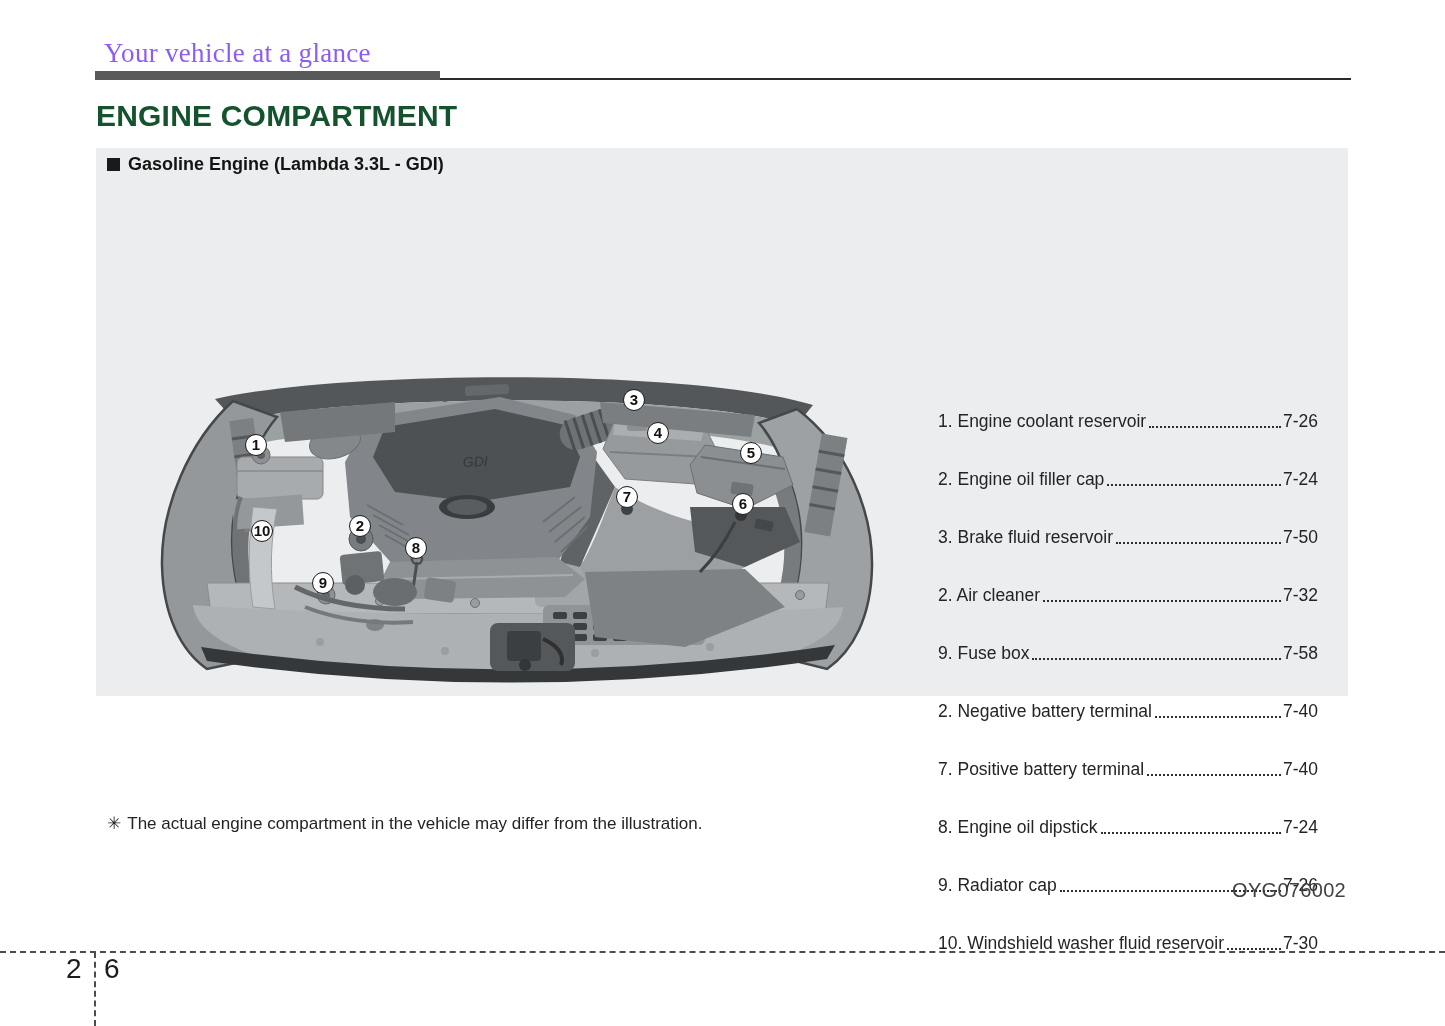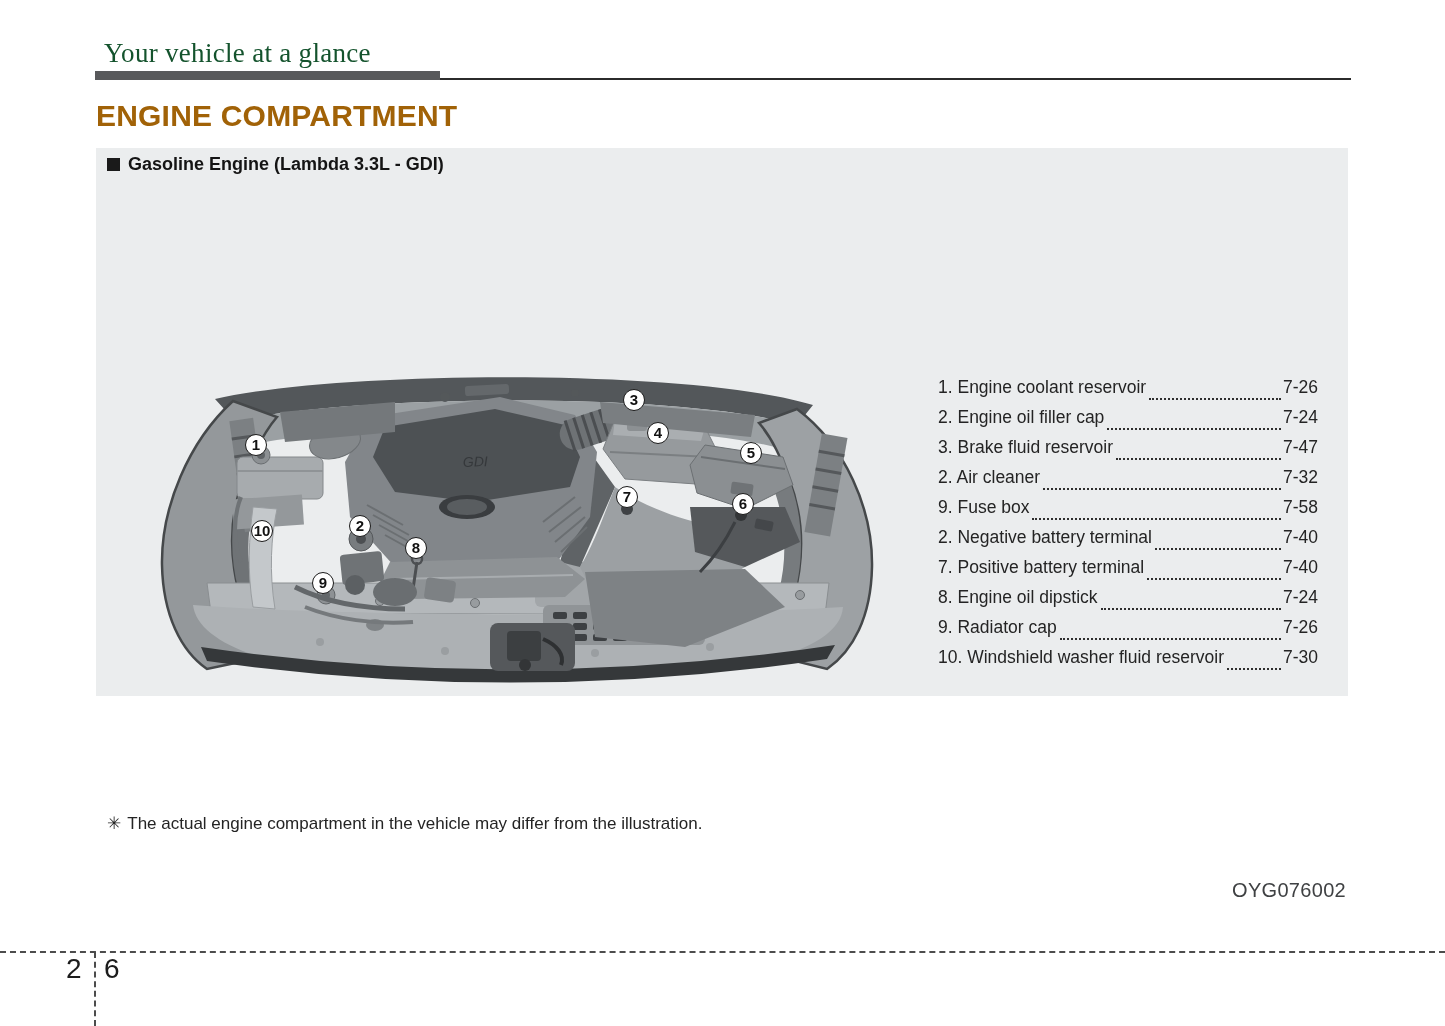--- a/index.html
+++ b/index.html
@@ -11,48 +11,48 @@
   }
   *{margin:0;padding:0;box-sizing:border-box;}
   html,body{background:#fff;}
   body{font-family:"Liberation Sans","DejaVu Sans",sans-serif;color:var(--text);}
   .page{position:relative;width:1445px;height:1026px;background:#fff;overflow:hidden;}
 
   
   .section-title{
     position:absolute;left:104px;top:38px;
     font-family:"Liberation Serif","DejaVu Serif",serif;
-    font-size:27px;color:#14532d;letter-spacing:.3px;
+    font-size:27px;color:#8b5cf6;letter-spacing:.3px;
   }
   .header-rule{position:absolute;left:95px;top:71px;width:1256px;height:9px;}
   .header-rule .thin-line{position:absolute;left:0;right:0;bottom:0;height:2px;background:var(--rule-line);}
   .header-rule .thick-bar{position:absolute;left:0;bottom:0;width:345px;height:9px;background:var(--accent-bar);}
 
   .page-title{
     position:absolute;left:96px;top:99px;
-    font-size:30px;font-weight:bold;color:#a16207;letter-spacing:.2px;
+    font-size:30px;font-weight:bold;color:#14532d;letter-spacing:.2px;
   }
 
   
   .panel{position:absolute;left:96px;top:148px;width:1252px;height:548px;background:var(--panel-bg);}
   .panel-heading{position:absolute;left:11px;top:6px;font-size:18px;font-weight:bold;color:#141414;display:flex;align-items:center;}
   .panel-heading .sq{display:inline-block;width:13px;height:13px;background:#1a1a1a;margin-right:8px;flex:0 0 auto;}
 
   
   .diagram{position:absolute;left:49px;top:209px;width:745px;height:330px;}
   .diagram svg{position:absolute;left:0;top:0;}
   .callout{
     position:absolute;width:22px;height:22px;border-radius:50%;
     background:#fff;border:1.5px solid #1a1a1a;color:#111;
     font-size:15px;font-weight:600;line-height:19px;text-align:center;
   }
 
   
   .parts-list{position:absolute;left:842px;top:229px;width:380px;}
-  .part-row{display:flex;height:30px;font-size:17.5px;color:#242424;white-space:nowrap;}
+  .part-row{display:flex;align-items:flex-end;height:30px;font-size:17.5px;color:#242424;white-space:nowrap;margin-top:28px;}
   .part-label{flex:0 0 auto;padding-bottom:3px;}
   .leader{flex:1 1 auto;border-bottom:2px dotted #2e2e2e;margin:0 2px 7px 3px;min-width:8px;}
   .part-page{flex:0 0 auto;padding-bottom:3px;}
 
   
   .note{position:absolute;left:11px;top:665px;font-size:17px;color:#242424;}
   .note .asterisk{margin-right:6px;}
   .figure-code{position:absolute;right:2px;top:731px;font-size:20px;color:#3f4143;letter-spacing:.3px;}
 
   
@@ -261,21 +261,21 @@
           <span class="part-page">7-26</span>
         </div>
         <div class="part-row">
           <span class="part-label">2. Engine oil filler cap</span>
           <span class="leader"></span>
           <span class="part-page">7-24</span>
         </div>
         <div class="part-row">
           <span class="part-label">3. Brake fluid reservoir</span>
           <span class="leader"></span>
-          <span class="part-page">7-47</span>
+          <span class="part-page">7-50</span>
         </div>
         <div class="part-row">
           <span class="part-label">2. Air cleaner</span>
           <span class="leader"></span>
           <span class="part-page">7-32</span>
         </div>
         <div class="part-row">
           <span class="part-label">9. Fuse box</span>
           <span class="leader"></span>
           <span class="part-page">7-58</span>

